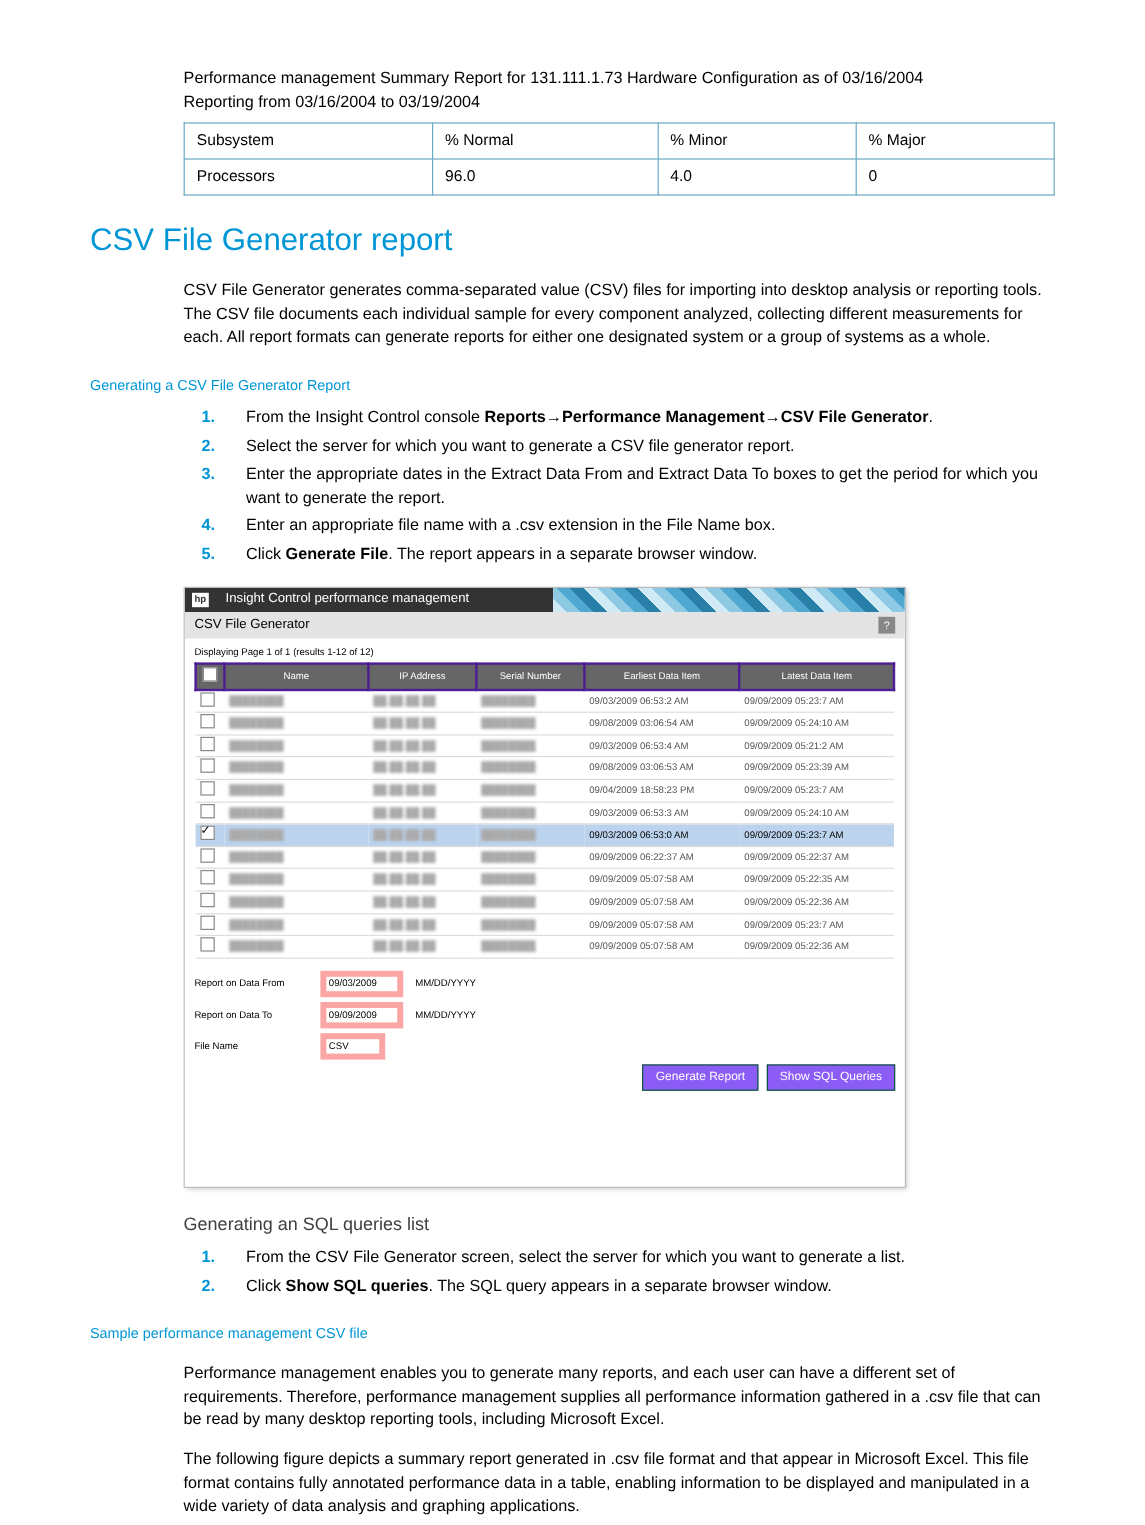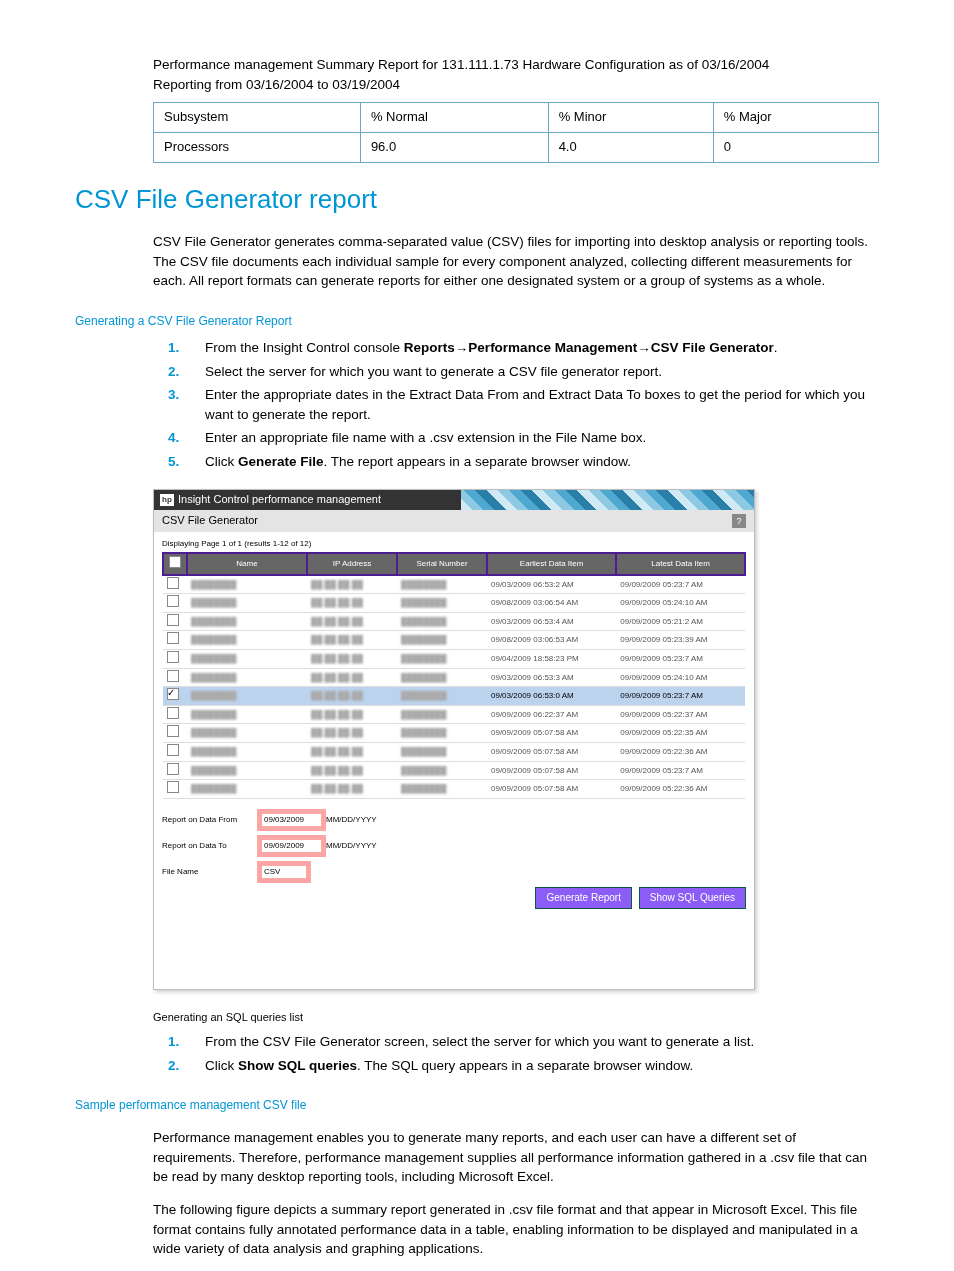--- a/index.html
+++ b/index.html
@@ -22,22 +22,22 @@
   h2 {
     font-family: "Trebuchet MS", Arial, sans-serif;
     font-weight: normal;
     color: #0096d6;
     font-size: 12px;
     margin: 22px 0 8px 0;
   }
   h3 {
     font-family: "Trebuchet MS", Arial, sans-serif;
     font-weight: normal;
-    color: #000000;
-    font-size: 11px;
+    color: #404040;
+    font-size: 15px;
     margin: 20px 0 4px 0;
   }
   .summary-table {
     border-collapse: collapse;
     width: 100%;
     margin-top: 8px;
   }
   .summary-table th, .summary-table td {
     border: 1px solid #6aa9c4;
     padding: 5px 10px;
@@ -74,21 +74,21 @@
     display: flex;
     height: 20px;
   }
   .fig-topbar .left {
     background: #333;
     color: #fff;
     font-size: 11px;
     display: flex;
     align-items: center;
     padding: 0 6px;
-    gap: 4px;
+    gap: 14px;
     width: 295px;
   }
   .fig-topbar .right {
     flex: 1;
     background: repeating-linear-gradient(45deg,#d0eaf5 0 8px,#8ec9e3 8px 16px,#4fa8d0 16px 24px,#2a7fa8 24px 32px);
   }
   .hp-logo {
     width: 14px; height: 12px;
     background: #fff;
     display: inline-block;
@@ -155,21 +155,21 @@
     font-size: 10px;
     color: #000;
   }
   .fig-controls {
     margin-top: 10px;
     font-size: 8px;
     display: flex;
     flex-direction: column;
     gap: 4px;
   }
-  .fig-controls .row { display:flex; align-items:center; gap:0;}
+  .fig-controls .row { display:flex; align-items:center; gap:10px;}
   .fig-controls .lbl { width: 95px; }
   .fig-controls input {
     font-size: 8px;
     padding: 0 2px;
     border: 5px solid #fca5a5;
     width: 55px;
     height: 12px;
   }
   .fig-buttons {
     text-align: right;

